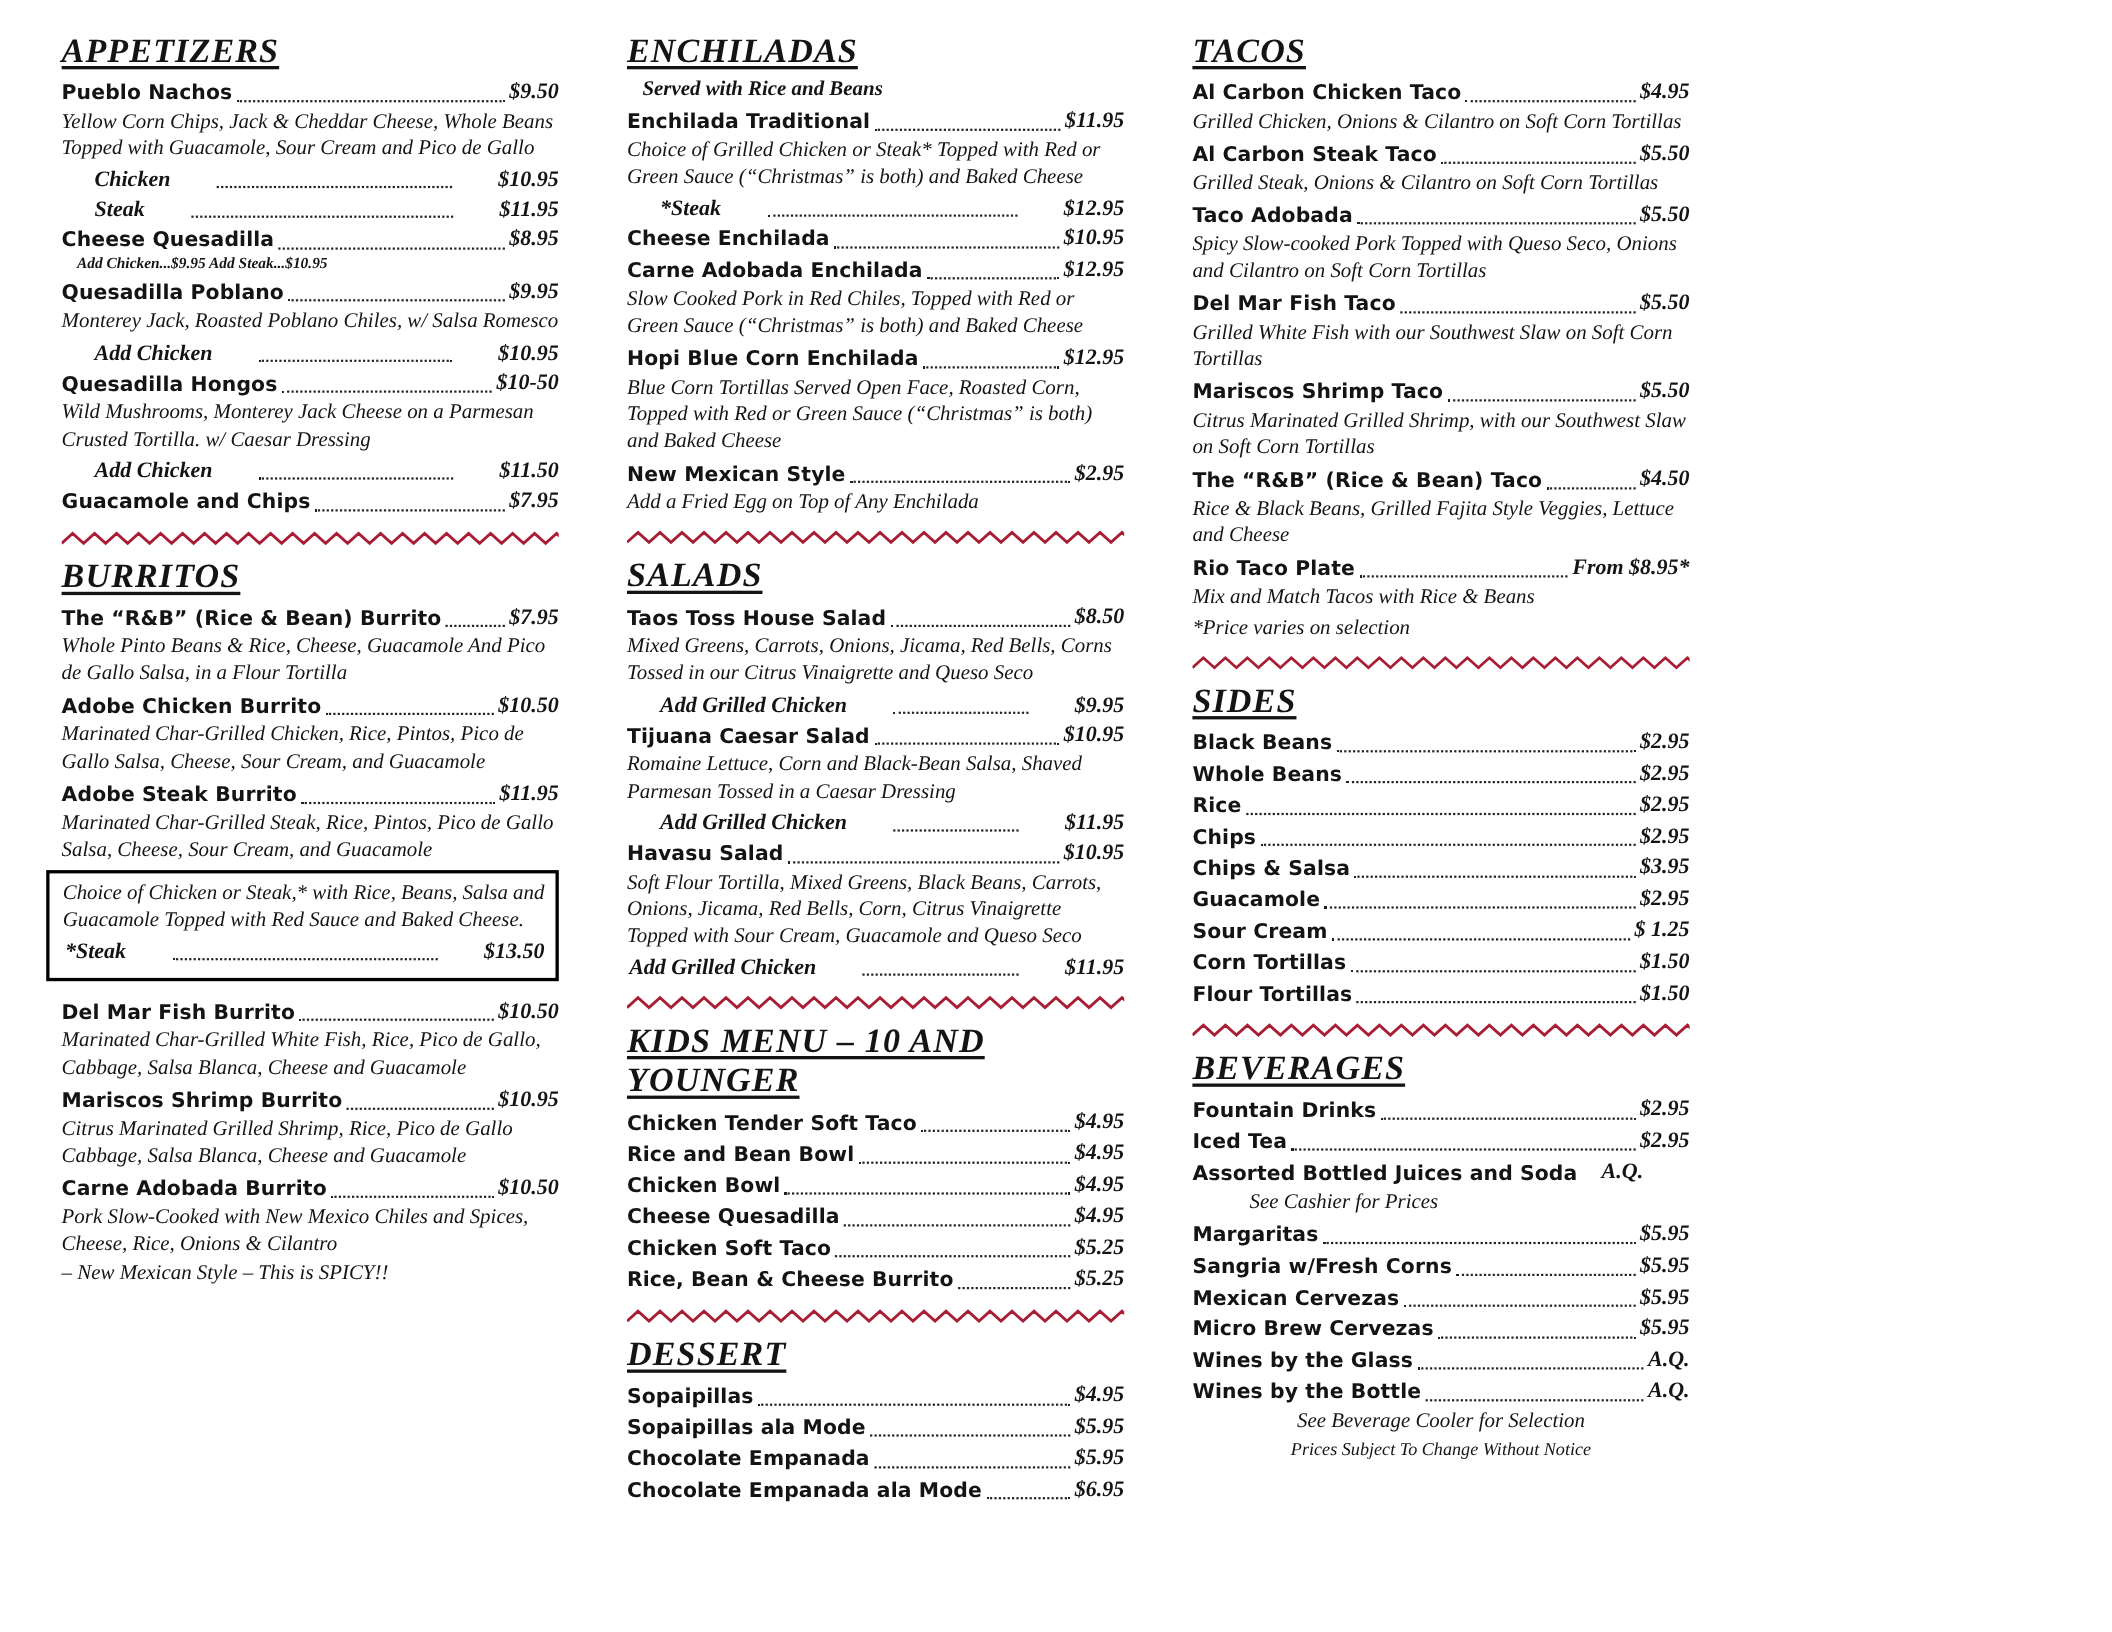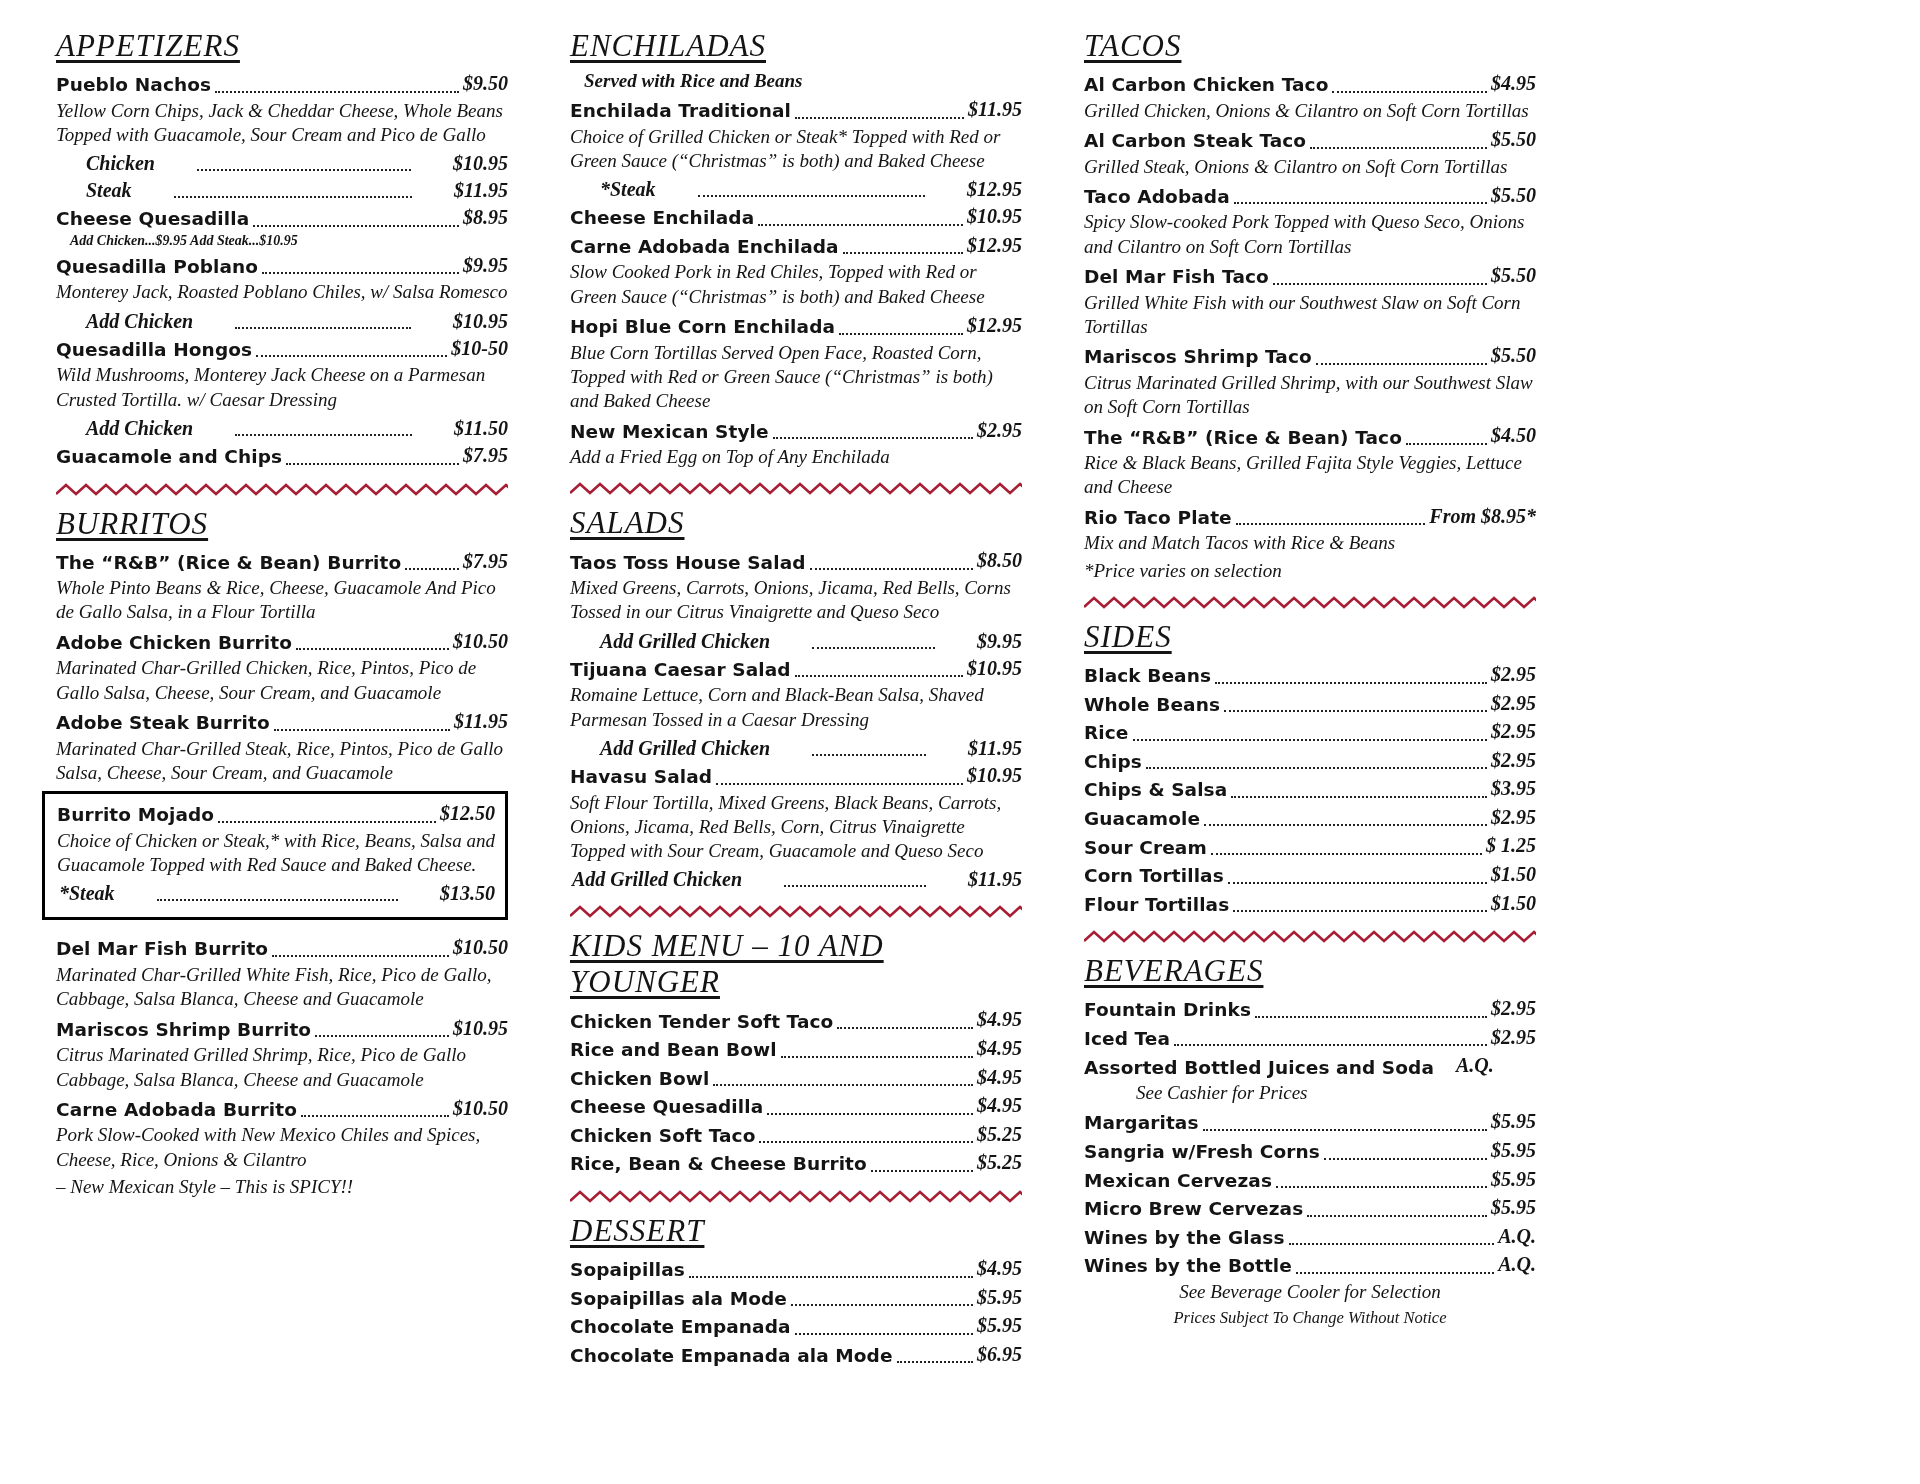--- a/index.html
+++ b/index.html
@@ -15,21 +15,21 @@
   .menu {
     display: flex;
     gap: 62px;
     padding: 26px 0 0 56px;
   }
   .col { flex: 0 0 452px; width: 452px; }
   .section { margin-bottom: 6px; }
   .section-title {
     font-family: "Liberation Serif", serif;
     font-style: italic;
-    font-weight: 400;
+    font-weight: 700;
     font-size: 31px;
     letter-spacing: 1px;
     text-decoration: underline;
     text-decoration-thickness: 2.5px;
     text-underline-offset: 4px;
     margin: 2px 0 6px;
   }
   .section-subtitle {
     font-style: italic;
     font-weight: 700;
@@ -170,25 +170,20 @@
           <span class="price">$10.50</span>
         </div>
         <div class="desc">Marinated Char-Grilled Chicken, Rice, Pintos, Pico de Gallo Salsa, Cheese, Sour Cream, and Guacamole</div>
         <div class="entry">
           <span class="nm">Adobe Steak Burrito</span>
           <span class="leader"></span>
           <span class="price">$11.95</span>
         </div>
         <div class="desc">Marinated Char-Grilled Steak, Rice, Pintos, Pico de Gallo Salsa, Cheese, Sour Cream, and Guacamole</div>
         <div class="box">
-          <div class="entry">
-            <span class="nm">Burrito Mojado</span>
-            <span class="leader"></span>
-            <span class="price">$12.50</span>
-          </div>
           <div class="desc">Choice of Chicken or Steak,* with Rice, Beans, Salsa and Guacamole Topped with Red Sauce and Baked Cheese.</div>
           <div class="sub flush">
             <span class="nm">*Steak</span>
             <span class="leader"></span>
             <span class="price">$13.50</span>
           </div>
         </div>
         <div class="entry">
           <span class="nm">Del Mar Fish Burrito</span>
           <span class="leader"></span>

